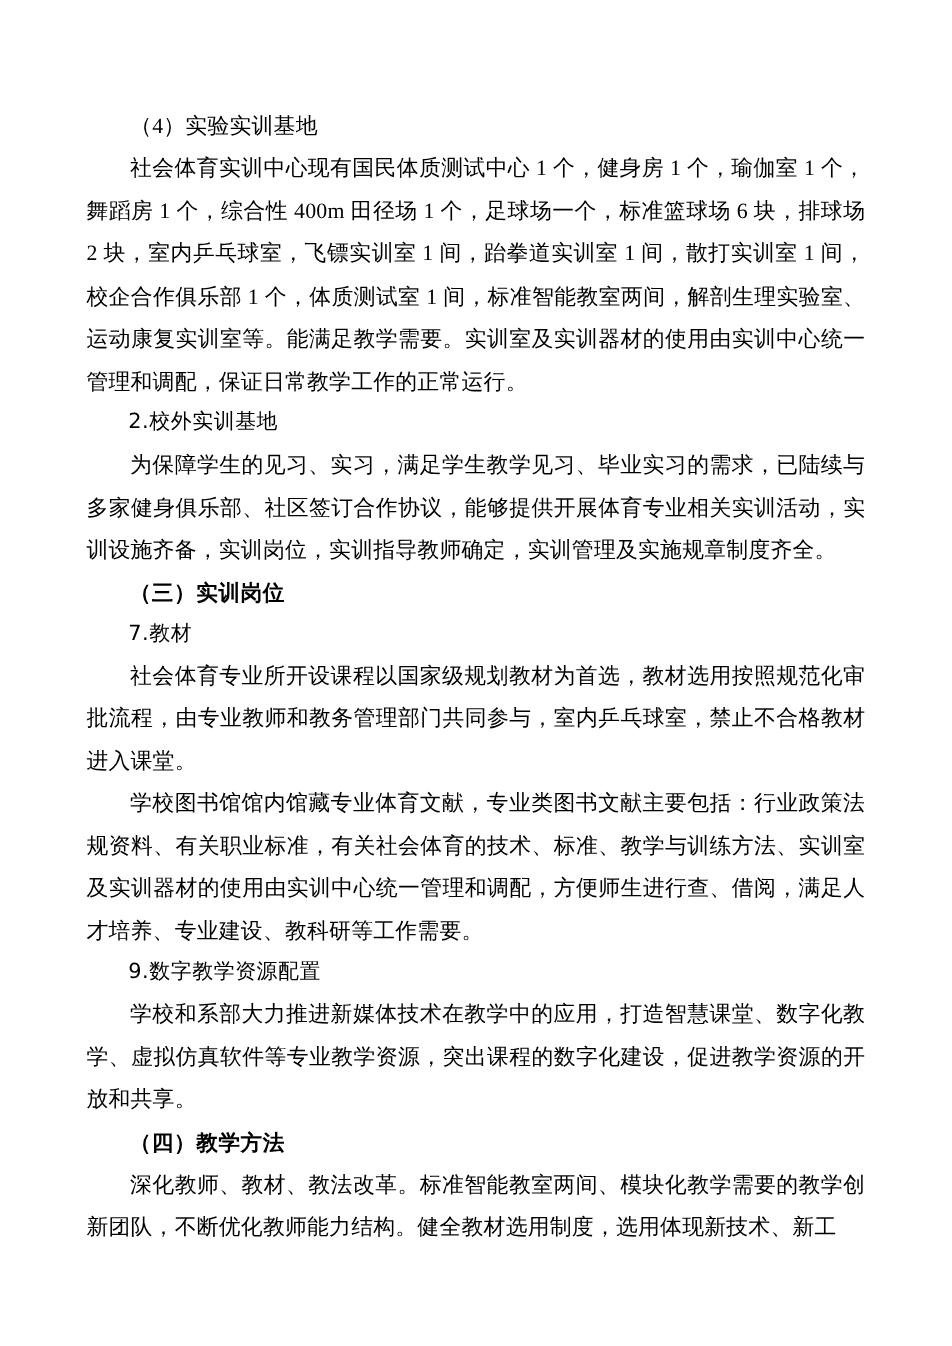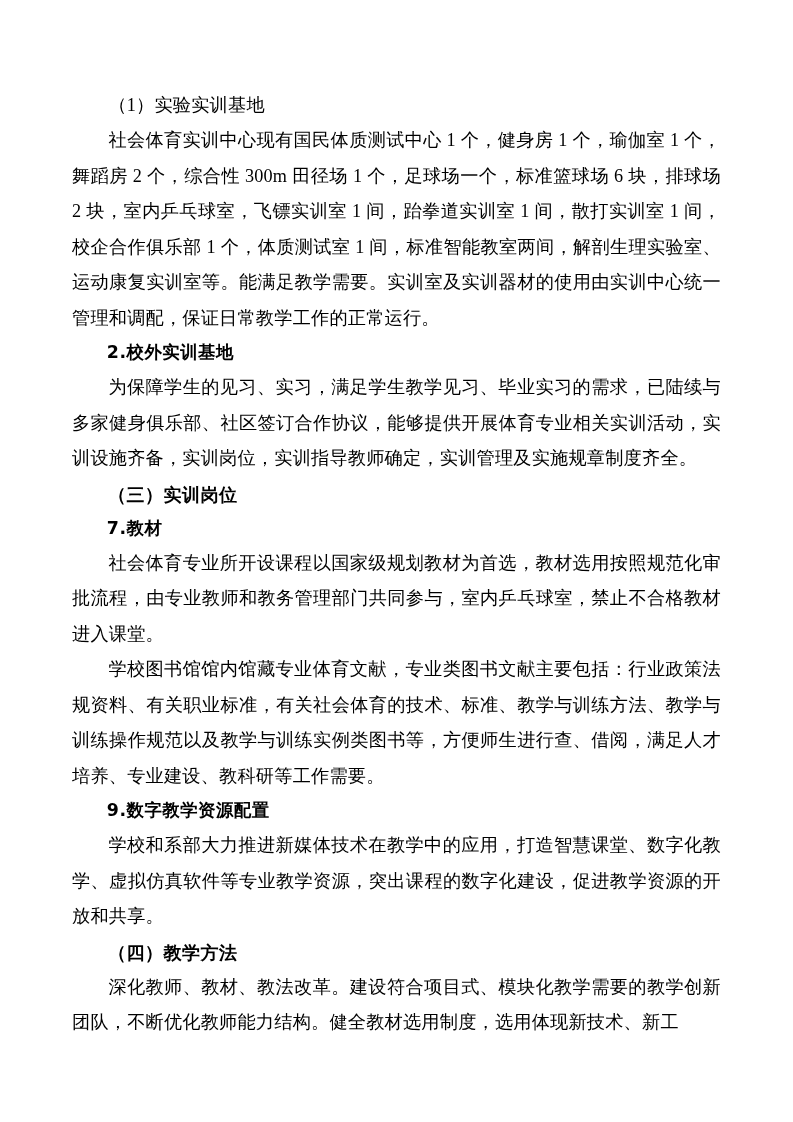--- a/index.html
+++ b/index.html
@@ -31,44 +31,44 @@
   }
   p {
     margin: 0;
     padding: 0;
   }
   .para {
     text-indent: 2em;
   }
   .heading {
     font-family: "DejaVu Sans", "Liberation Sans", sans-serif;
-    font-weight: bold;
+    font-weight: normal;
     text-indent: 2em;
     letter-spacing: 0.5px;
     font-size: 17.4px;
   }
   .heading-lg {
     font-family: "DejaVu Sans", "Liberation Sans", sans-serif;
     font-weight: bold;
     text-indent: 2em;
     letter-spacing: 0.5px;
     font-size: 18px;
   }
 </style>
 </head>
 <body>
 
 <div class="page">
   <div class="doc-body">
-    <p class="para">（1）实验实训基地</p>
-    <p class="para">社会体育实训中心现有国民体质测试中心 1 个，健身房 1 个，瑜伽室 1 个，舞蹈房 2 个，综合性 300m 田径场 1 个，足球场一个，标准篮球场 6 块，排球场 2 块，室内乒乓球室，飞镖实训室 1 间，跆拳道实训室 1 间，散打实训室 1 间，校企合作俱乐部 1 个，体质测试室 1 间，标准智能教室两间，解剖生理实验室、运动康复实训室等。能满足教学需要。实训室及实训器材的使用由实训中心统一管理和调配，保证日常教学工作的正常运行。</p>
+    <p class="para">（4）实验实训基地</p>
+    <p class="para">社会体育实训中心现有国民体质测试中心 1 个，健身房 1 个，瑜伽室 1 个，舞蹈房 1 个，综合性 400m 田径场 1 个，足球场一个，标准篮球场 6 块，排球场 2 块，室内乒乓球室，飞镖实训室 1 间，跆拳道实训室 1 间，散打实训室 1 间，校企合作俱乐部 1 个，体质测试室 1 间，标准智能教室两间，解剖生理实验室、运动康复实训室等。能满足教学需要。实训室及实训器材的使用由实训中心统一管理和调配，保证日常教学工作的正常运行。</p>
     <p class="heading">2.校外实训基地</p>
     <p class="para">为保障学生的见习、实习，满足学生教学见习、毕业实习的需求，已陆续与多家健身俱乐部、社区签订合作协议，能够提供开展体育专业相关实训活动，实训设施齐备，实训岗位，实训指导教师确定，实训管理及实施规章制度齐全。</p>
     <p class="heading-lg">（三）实训岗位</p>
     <p class="heading">7.教材</p>
     <p class="para">社会体育专业所开设课程以国家级规划教材为首选，教材选用按照规范化审批流程，由专业教师和教务管理部门共同参与，室内乒乓球室，禁止不合格教材进入课堂。</p>
-    <p class="para">学校图书馆馆内馆藏专业体育文献，专业类图书文献主要包括：行业政策法规资料、有关职业标准，有关社会体育的技术、标准、教学与训练方法、教学与训练操作规范以及教学与训练实例类图书等，方便师生进行查、借阅，满足人才培养、专业建设、教科研等工作需要。</p>
+    <p class="para">学校图书馆馆内馆藏专业体育文献，专业类图书文献主要包括：行业政策法规资料、有关职业标准，有关社会体育的技术、标准、教学与训练方法、实训室及实训器材的使用由实训中心统一管理和调配，方便师生进行查、借阅，满足人才培养、专业建设、教科研等工作需要。</p>
     <p class="heading">9.数字教学资源配置</p>
     <p class="para">学校和系部大力推进新媒体技术在教学中的应用，打造智慧课堂、数字化教学、虚拟仿真软件等专业教学资源，突出课程的数字化建设，促进教学资源的开放和共享。</p>
     <p class="heading-lg">（四）教学方法</p>
-    <p class="para">深化教师、教材、教法改革。建设符合项目式、模块化教学需要的教学创新团队，不断优化教师能力结构。健全教材选用制度，选用体现新技术、新工</p>
+    <p class="para">深化教师、教材、教法改革。标准智能教室两间、模块化教学需要的教学创新团队，不断优化教师能力结构。健全教材选用制度，选用体现新技术、新工</p>
   </div>
 </div>
 
 </body></html>

